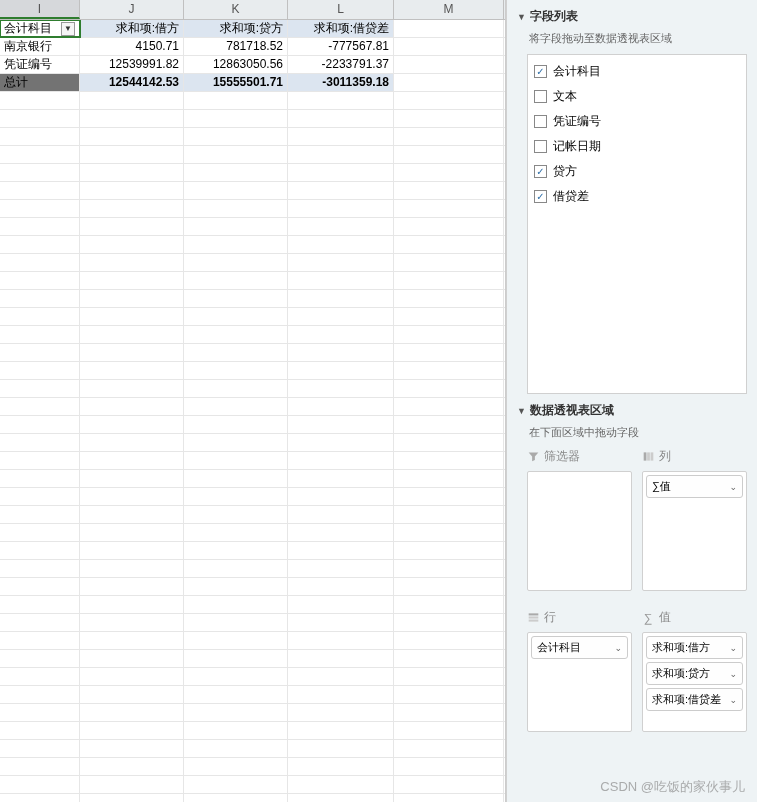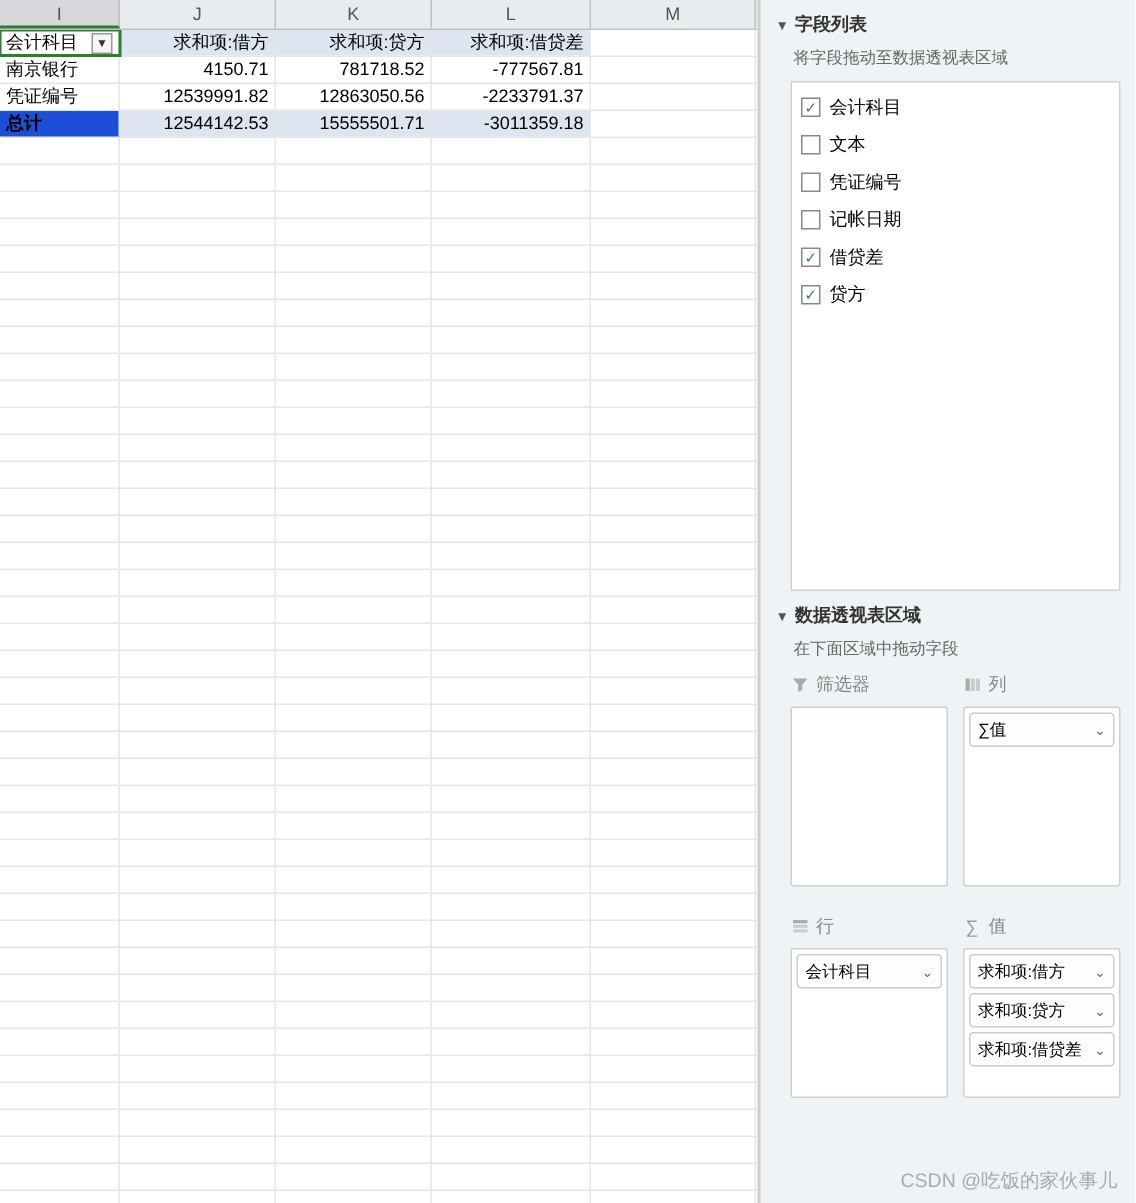--- a/index.html
+++ b/index.html
@@ -71,26 +71,25 @@
     .active-cell {
       outline: 2px solid #2f7d2f;
       outline-offset: -1px;
       position: relative;
       background: #fff !important;
     }
     .cell.num {
       text-align: right;
     }
     .cell.total {
-      font-weight: normal;
+      font-weight: bold;
       background: #dce5f0;
     }
     .cell.total-label {
-      background: #1d4ed8;
-      font-weight: bold;
+      background: #737373;
     }
     .dropdown-btn {
       width: 14px;
       height: 14px;
       border: 1px solid #999;
       background: #f5f5f5;
       margin-left: auto;
       display: flex;
       align-items: center;
       justify-content: center;
@@ -569,25 +568,25 @@
         <div class="field-item">
           <div class="checkbox"></div>
           <span>凭证编号</span>
         </div>
         <div class="field-item">
           <div class="checkbox"></div>
           <span>记帐日期</span>
         </div>
         <div class="field-item">
           <div class="checkbox checked"></div>
-          <span>借贷差</span>
+          <span>贷方</span>
         </div>
         <div class="field-item">
           <div class="checkbox checked"></div>
-          <span>贷方</span>
+          <span>借贷差</span>
         </div>
       </div>
   </div>
 
   <div class="panel-section areas">
     <div class="section-header">
       <span class="tri">▼</span>
       <span>数据透视表区域</span>
     </div>
     <div class="panel-hint">在下面区域中拖动字段</div>

